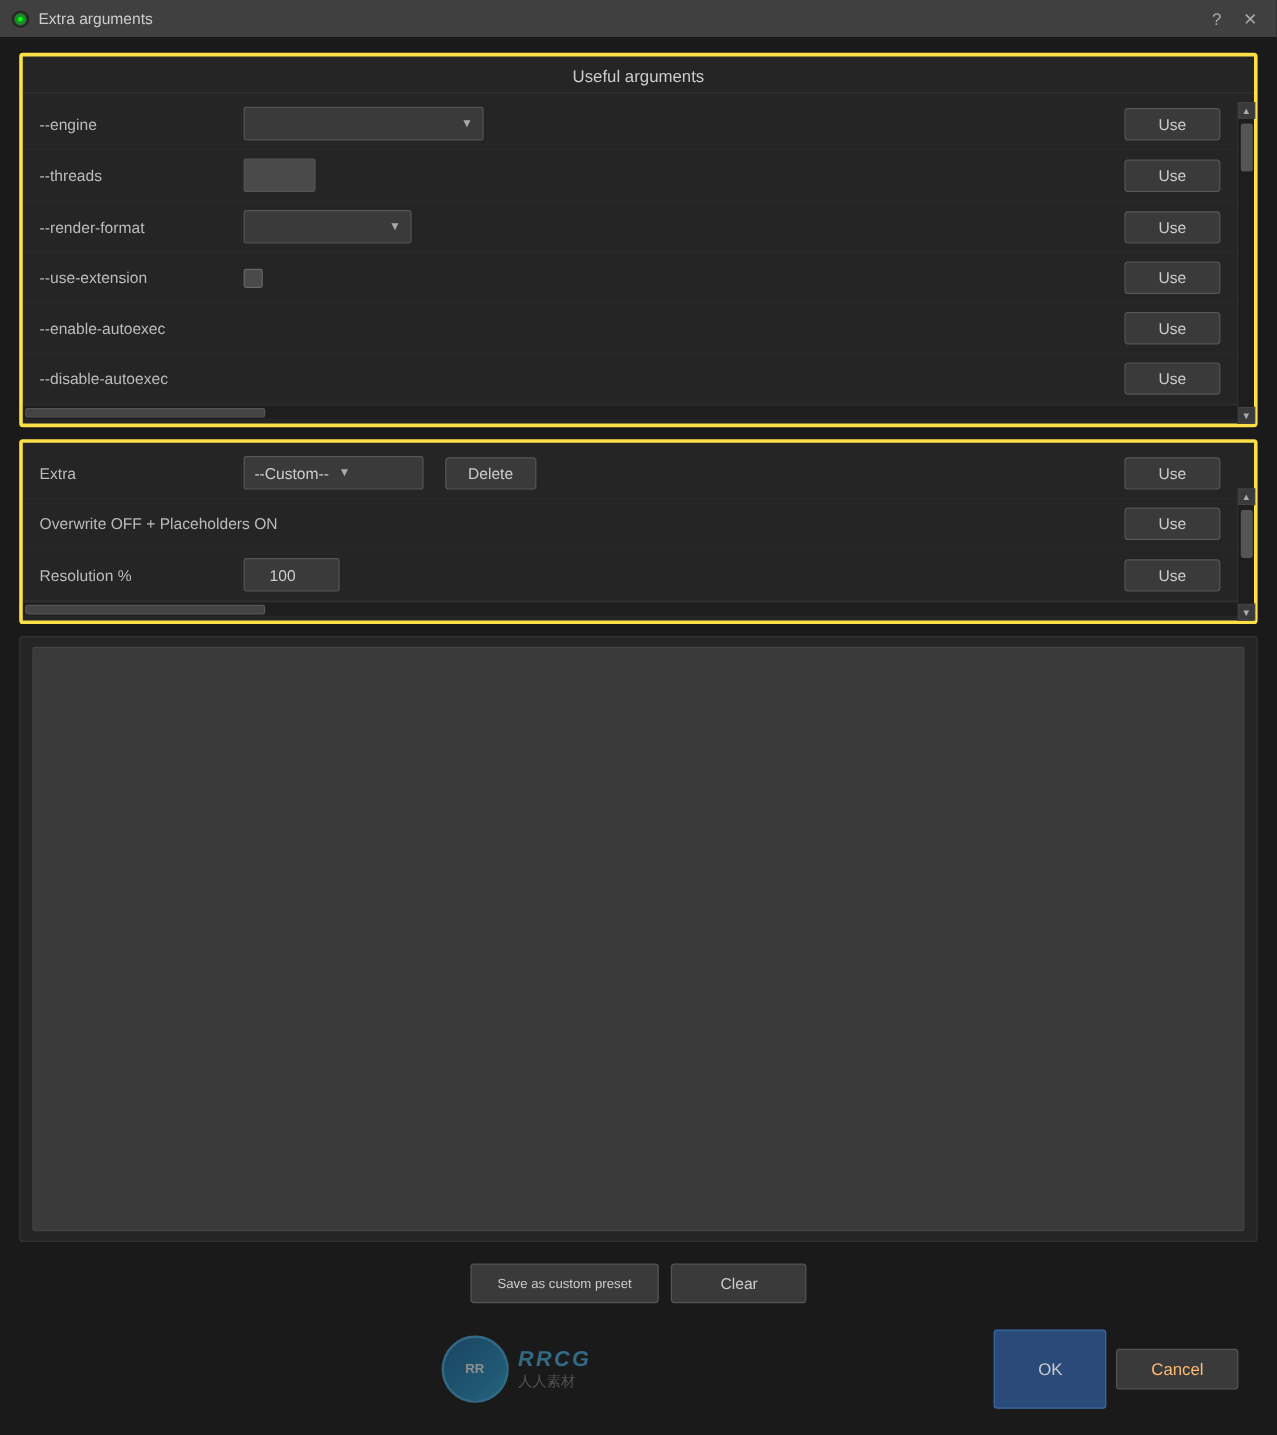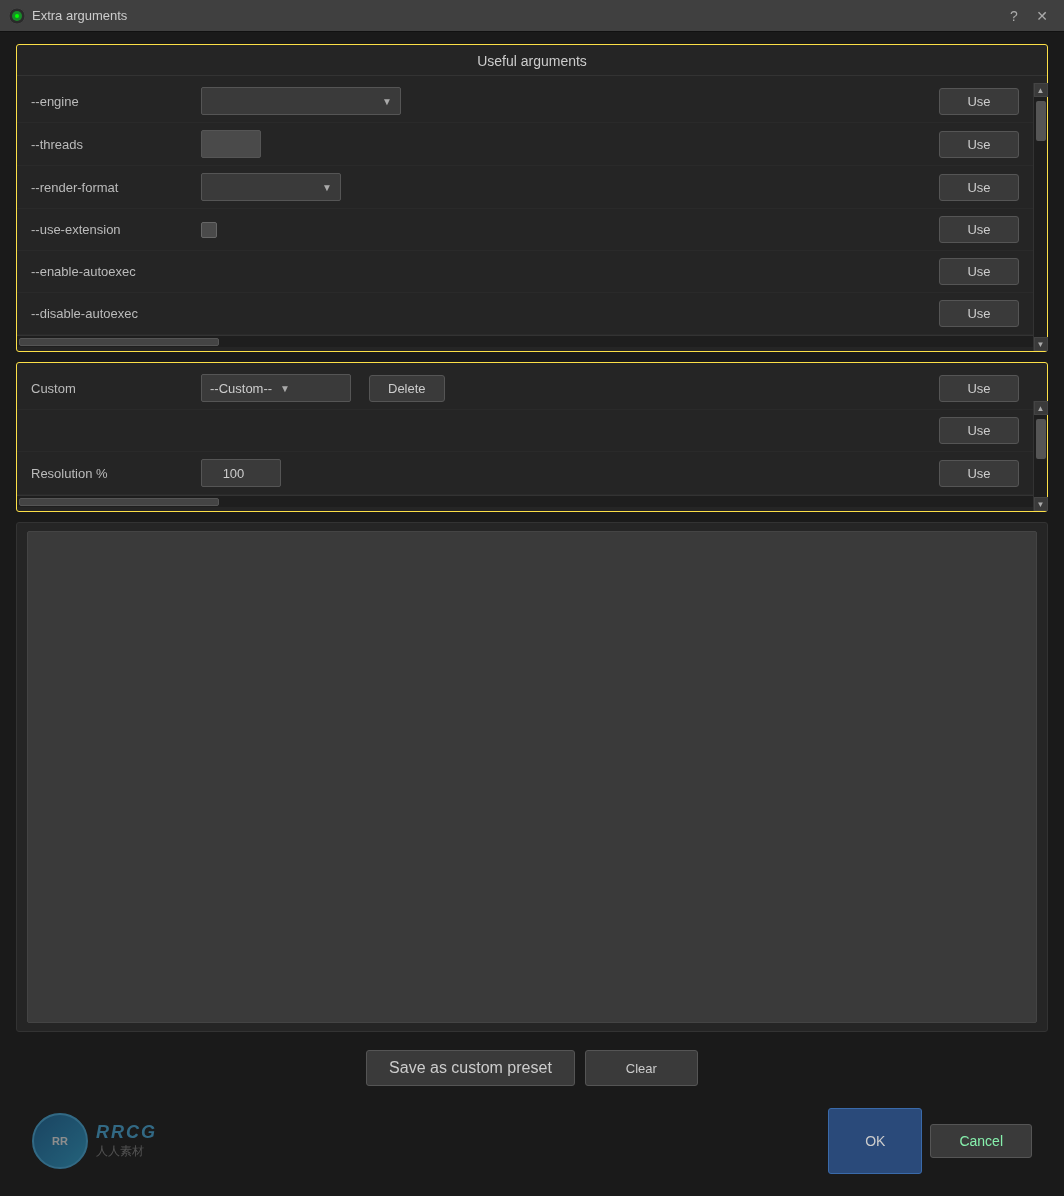--- a/index.html
+++ b/index.html
@@ -48,21 +48,21 @@
     .dialog-body {
       padding: 12px 16px;
       display: flex;
       flex-direction: column;
       gap: 10px;
       height: calc(1196px - 32px);
     }
 
     .section {
       background: #252525;
-      border: 1px solid #fde047;
+      border: 3px solid #fde047;
       border-radius: 3px;
       position: relative;
     }
 
     .section-title {
       text-align: center;
       color: #cccccc;
       font-size: 14px;
       padding: 8px 0 6px 0;
       border-bottom: 1px solid #333;
@@ -260,21 +260,21 @@
       padding: 8px 0 4px 0;
     }
 
     .save-preset-btn {
       background: #3a3a3a;
       border: 1px solid #555;
       color: #ccc;
       padding: 8px 22px;
       border-radius: 3px;
       cursor: pointer;
-      font-size: 16px;
+      font-size: 11px;
     }
 
     .clear-btn {
       background: #3a3a3a;
       border: 1px solid #555;
       color: #ccc;
       padding: 8px 40px;
       border-radius: 3px;
       cursor: pointer;
       font-size: 13px;
@@ -283,37 +283,38 @@
     .footer-row {
       display: flex;
       align-items: center;
       padding: 8px 16px 10px 16px;
     }
 
     .watermark {
       flex: 1;
       display: flex;
       align-items: center;
+      justify-content: center;
     }
 
     .ok-btn {
       background: #2a4a7a;
       border: 1px solid #3a6aaa;
       color: #ccc;
       padding: 24px 36px;
       border-radius: 3px;
       cursor: pointer;
       font-size: 14px;
       margin-right: 8px;
     }
 
     .cancel-btn {
       background: #3a3a3a;
       border: 1px solid #555;
-      color: #86efac;
+      color: #fdba74;
       padding: 8px 28px;
       border-radius: 3px;
       cursor: pointer;
       font-size: 14px;
     }
 
     .horizontal-scrollbar {
       height: 12px;
       background: #1e1e1e;
       border-top: 1px solid #333;
@@ -411,32 +412,33 @@
         <div class="scrollbar-thumb"></div>
       </div>
       <div class="scrollbar-arrow">▼</div>
     </div>
   </div>
 
   <div class="section scrollbar-container">
     <div class="section-content">
 
       <div class="row">
-        <span class="row-label">Custom</span>
+        <span class="row-label">Extra</span>
         <div class="row-control" style="gap:8px;align-items:flex-end;">
           <div class="preset-dropdown">
             <span>--Custom--</span>
             <span class="arrow">▼</span>
           </div>
           <button class="delete-btn">Delete</button>
         </div>
         <button class="use-btn">Use</button>
       </div>
 
       <div class="row">
+        <span class="row-label" style="min-width:400px;">Overwrite OFF + Placeholders ON</span>
         <div class="row-control"></div>
         <button class="use-btn">Use</button>
       </div>
 
       <div class="row">
         <span class="row-label">Resolution %</span>
         <div class="row-control">
           <input class="resolution-input" type="number" value="100" style="">
         </div>
         <button class="use-btn">Use</button>

